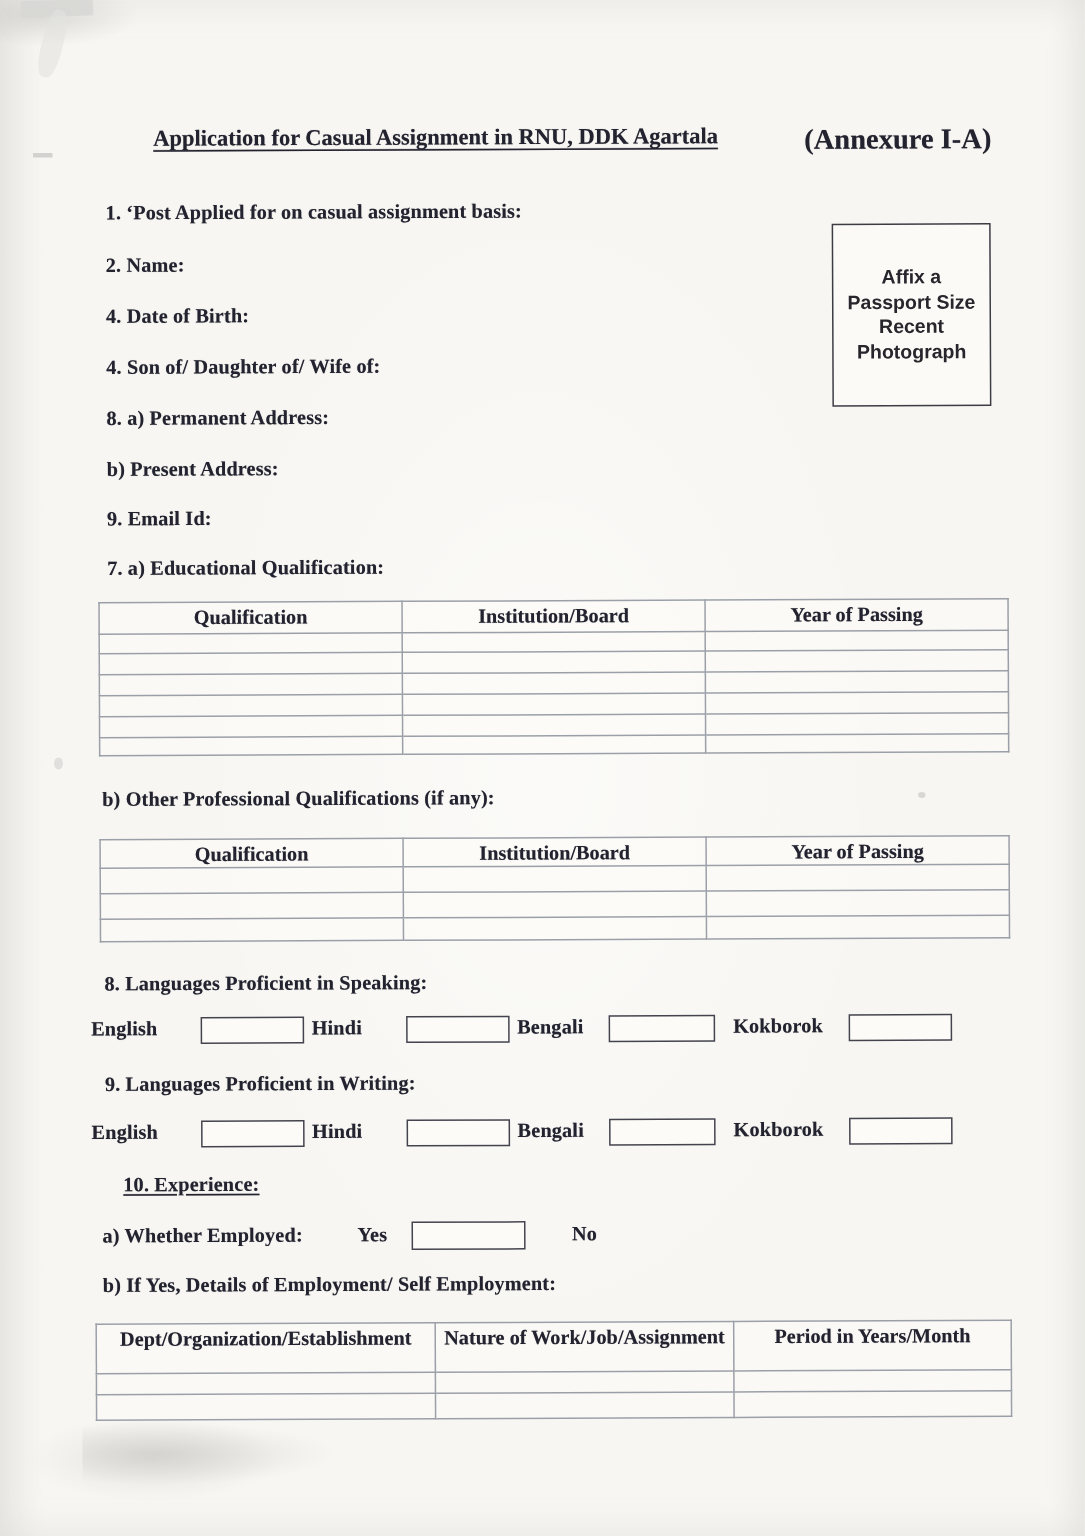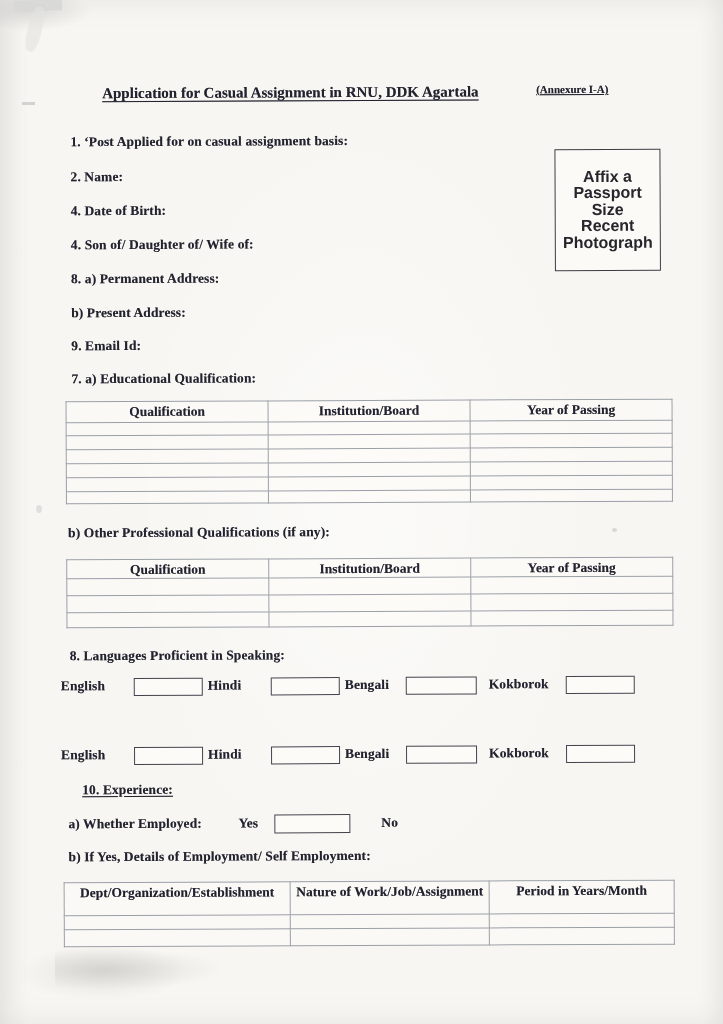--- a/index.html
+++ b/index.html
@@ -12,34 +12,34 @@
       radial-gradient(ellipse 300px 500px at 50% 50%, rgba(255,255,255,.5), transparent 80%),
       linear-gradient(90deg, rgba(210,210,208,.25) 0%, rgba(255,255,255,0) 4%, rgba(255,255,255,0) 97%, rgba(235,235,233,.5) 100%);
     font-family:"Liberation Serif", serif;
     color:#232330;
     box-shadow:inset 0 0 25px rgba(180,180,175,.25);
   }
   .content{position:absolute;inset:0;transform:rotate(-0.25deg);transform-origin:50% 50%;}
   .abs{position:absolute;white-space:nowrap;}
   .lbl{font-weight:bold;font-size:13.5px;letter-spacing:.1px;text-shadow:0 0 .5px rgba(35,35,48,.45);}
   .title{font-weight:bold;font-size:15px;text-decoration:underline;text-underline-offset:3px;text-shadow:0 0 .5px rgba(35,35,48,.5);}
-  .annex{font-weight:bold;font-size:11px;text-shadow:0 0 .5px rgba(35,35,48,.5);text-decoration:underline;}
+  .annex{font-weight:bold;font-size:19px;text-shadow:0 0 .5px rgba(35,35,48,.5);}
   .underlined{text-decoration:underline;text-underline-offset:2px;margin-left:12px;}
   table{border-collapse:collapse;table-layout:fixed;position:absolute;background:rgba(253,252,249,.6);}
   table, th, td{border:1px solid #9ba0a8;}
   table{border:1.4px solid #71767f;}
   th{font-weight:bold;font-size:13.5px;text-align:center;vertical-align:top;padding:2px 2px 1px;
      font-family:"Liberation Serif", serif;color:#232330;white-space:normal;line-height:15px;
      text-shadow:0 0 .5px rgba(35,35,48,.45);}
   td{padding:0;}
   .photo-box{
     position:absolute;left:556px;top:150px;width:104px;height:120px;
     border:1.6px solid #3c3c45;background:#fbfaf6;
     display:flex;flex-direction:column;justify-content:center;align-items:center;
-    font-family:"Liberation Sans", sans-serif;font-weight:bold;font-size:16px;color:#26262c;
+    font-family:"Liberation Sans", sans-serif;font-weight:bold;font-size:13px;color:#26262c;
     line-height:16.5px;text-align:center;
   }
   .cbox{position:absolute;height:16px;border:1.4px solid #44444f;background:#fcfbf7;}
   .artifact{position:absolute;pointer-events:none;}
 </style>
 </head>
 <body>
 
 <div class="page">
 
@@ -151,20 +151,21 @@
     <div class="abs lbl" style="left:69px;top:647px;">8. Languages Proficient in Speaking:</div>
     <div class="abs lbl" style="left:60px;top:677px;">English</div>
     <div class="cbox" style="left:133px;top:677px;width:67px;"></div>
     <div class="abs lbl" style="left:207px;top:677px;">Hindi</div>
     <div class="cbox" style="left:270px;top:677px;width:67px;"></div>
     <div class="abs lbl" style="left:344px;top:677px;">Bengali</div>
     <div class="cbox" style="left:405px;top:677px;width:69px;"></div>
     <div class="abs lbl" style="left:488px;top:677px;">Kokborok</div>
     <div class="cbox" style="left:565px;top:677px;width:67px;"></div>
 
+    <div class="abs lbl" style="left:69px;top:714px;">9. Languages Proficient in Writing:</div>
     <div class="abs lbl" style="left:60px;top:746px;">English</div>
     <div class="cbox" style="left:133px;top:746px;width:67px;"></div>
     <div class="abs lbl" style="left:207px;top:746px;">Hindi</div>
     <div class="cbox" style="left:270px;top:746px;width:67px;"></div>
     <div class="abs lbl" style="left:344px;top:746px;">Bengali</div>
     <div class="cbox" style="left:405px;top:746px;width:69px;"></div>
     <div class="abs lbl" style="left:488px;top:746px;">Kokborok</div>
     <div class="cbox" style="left:565px;top:746px;width:67px;"></div>
 
     <div class="abs lbl underlined" style="left:69px;top:781px;">10. Experience:</div>

